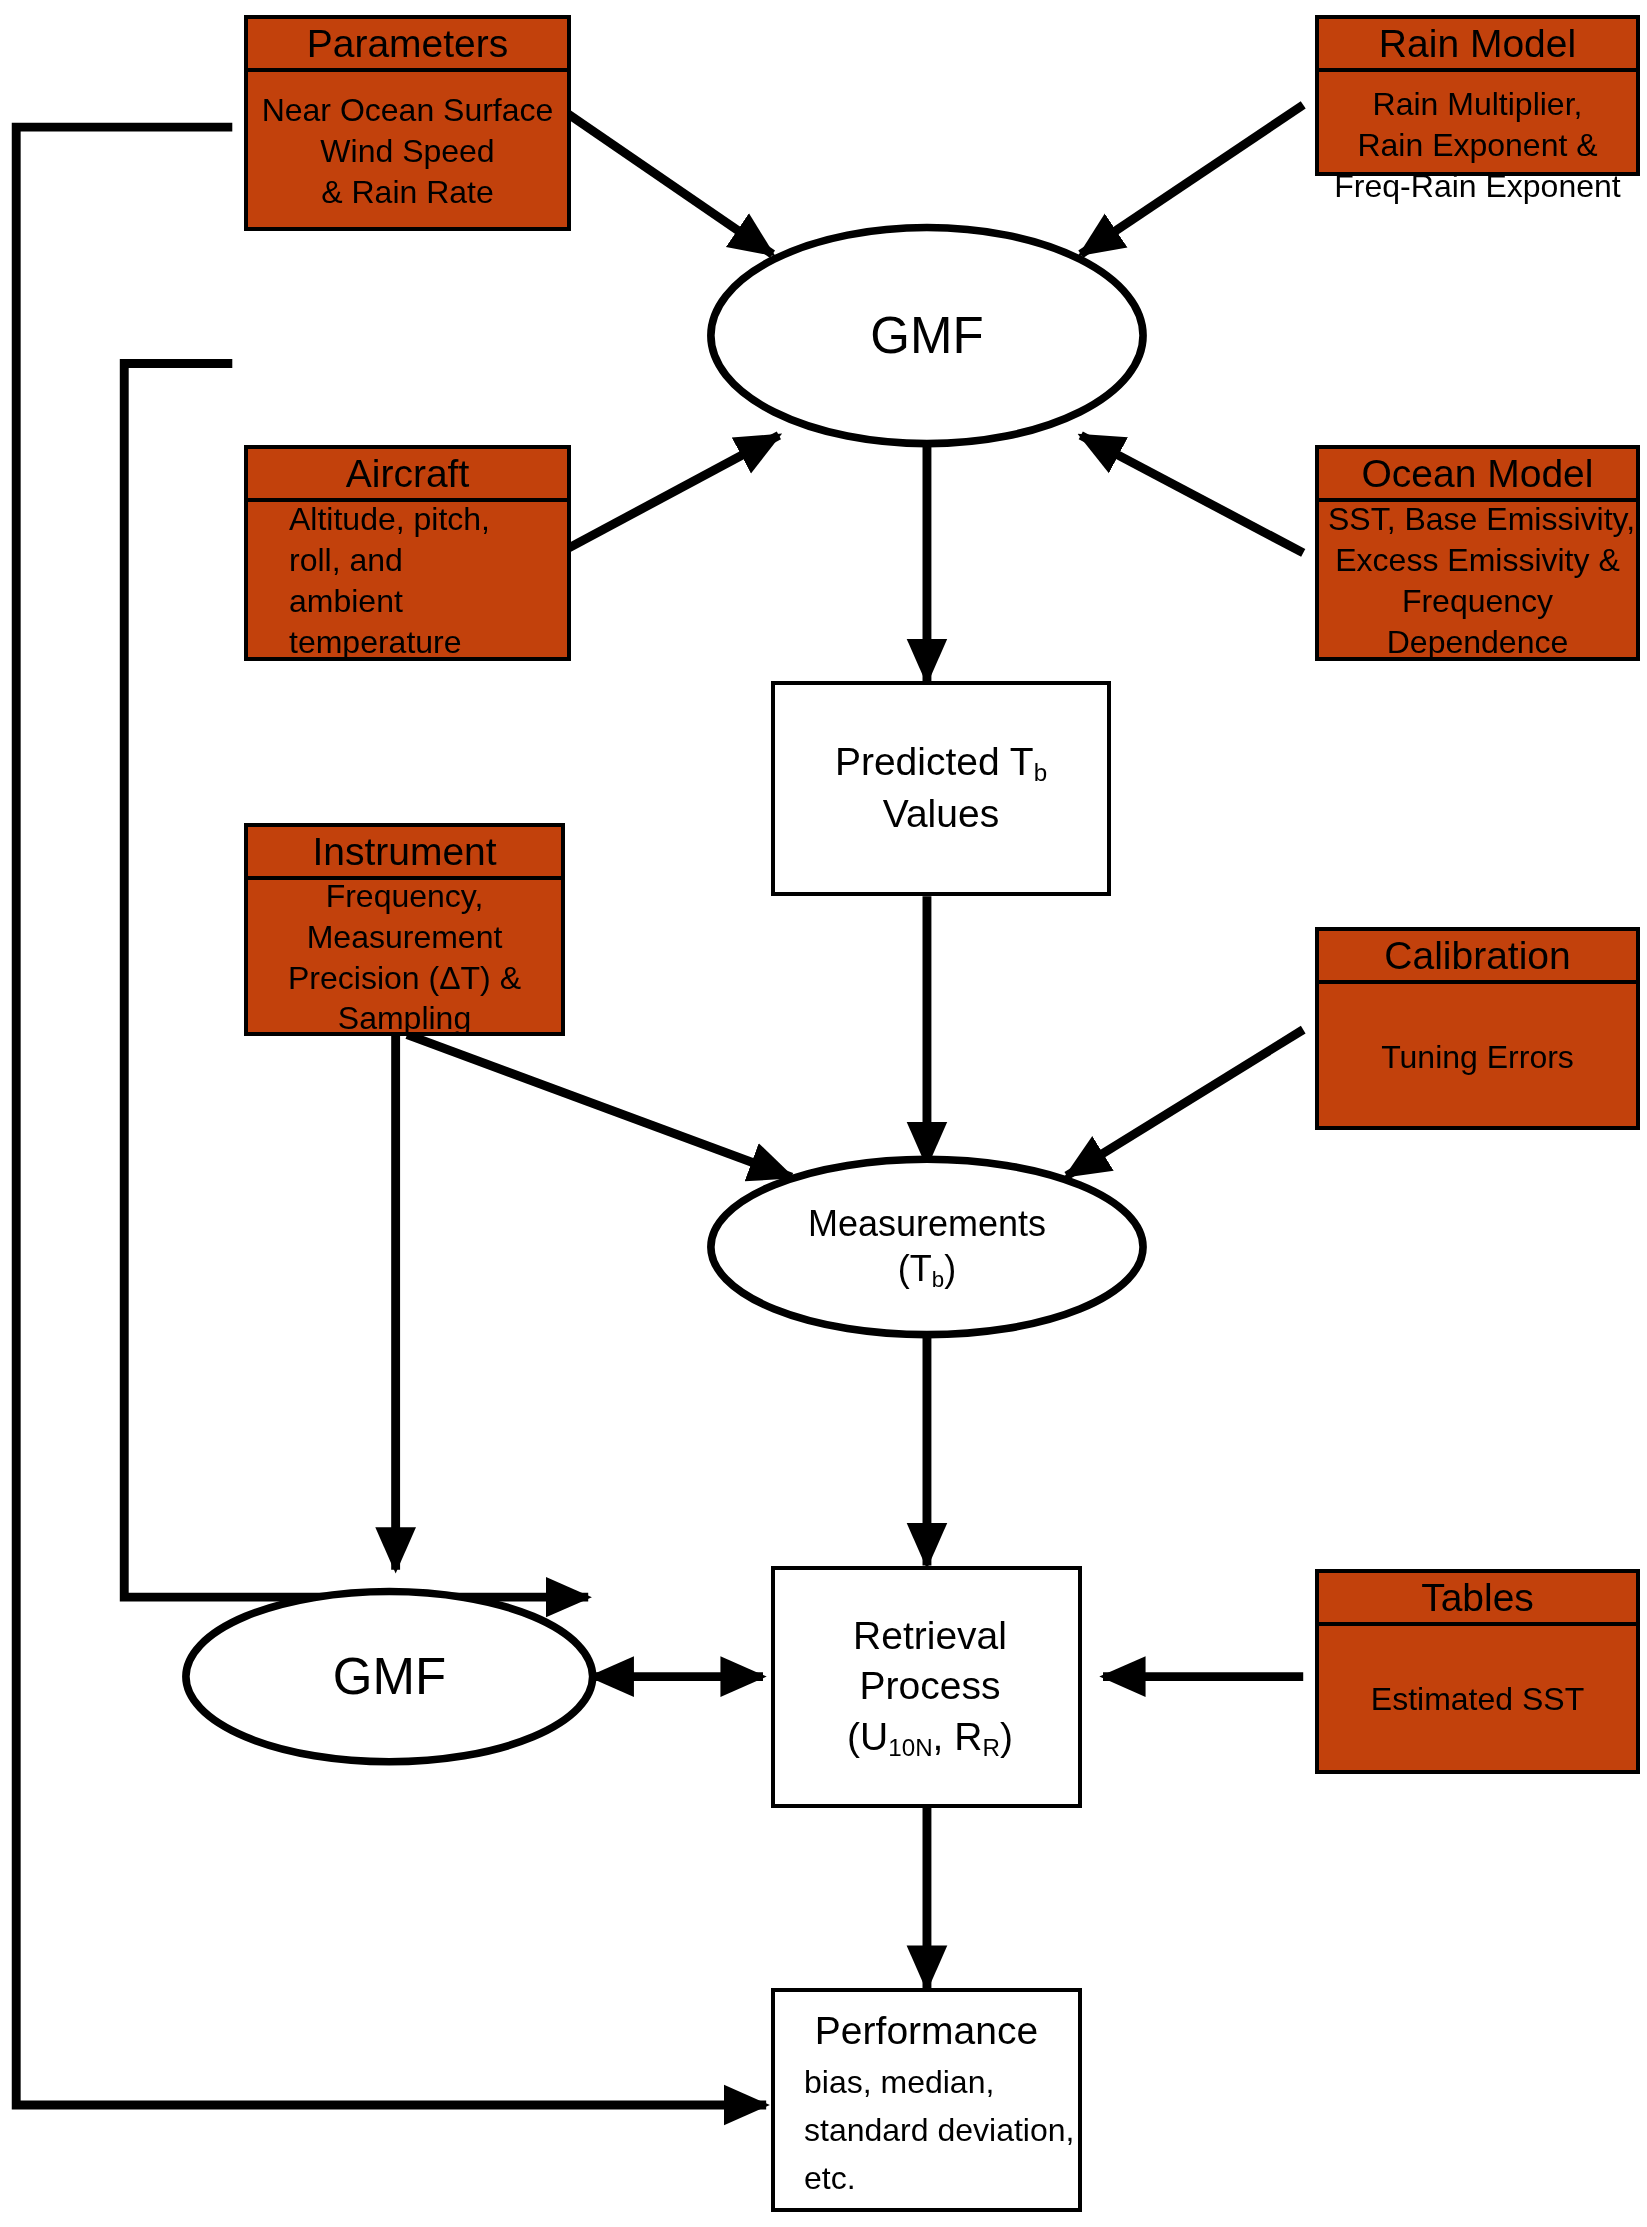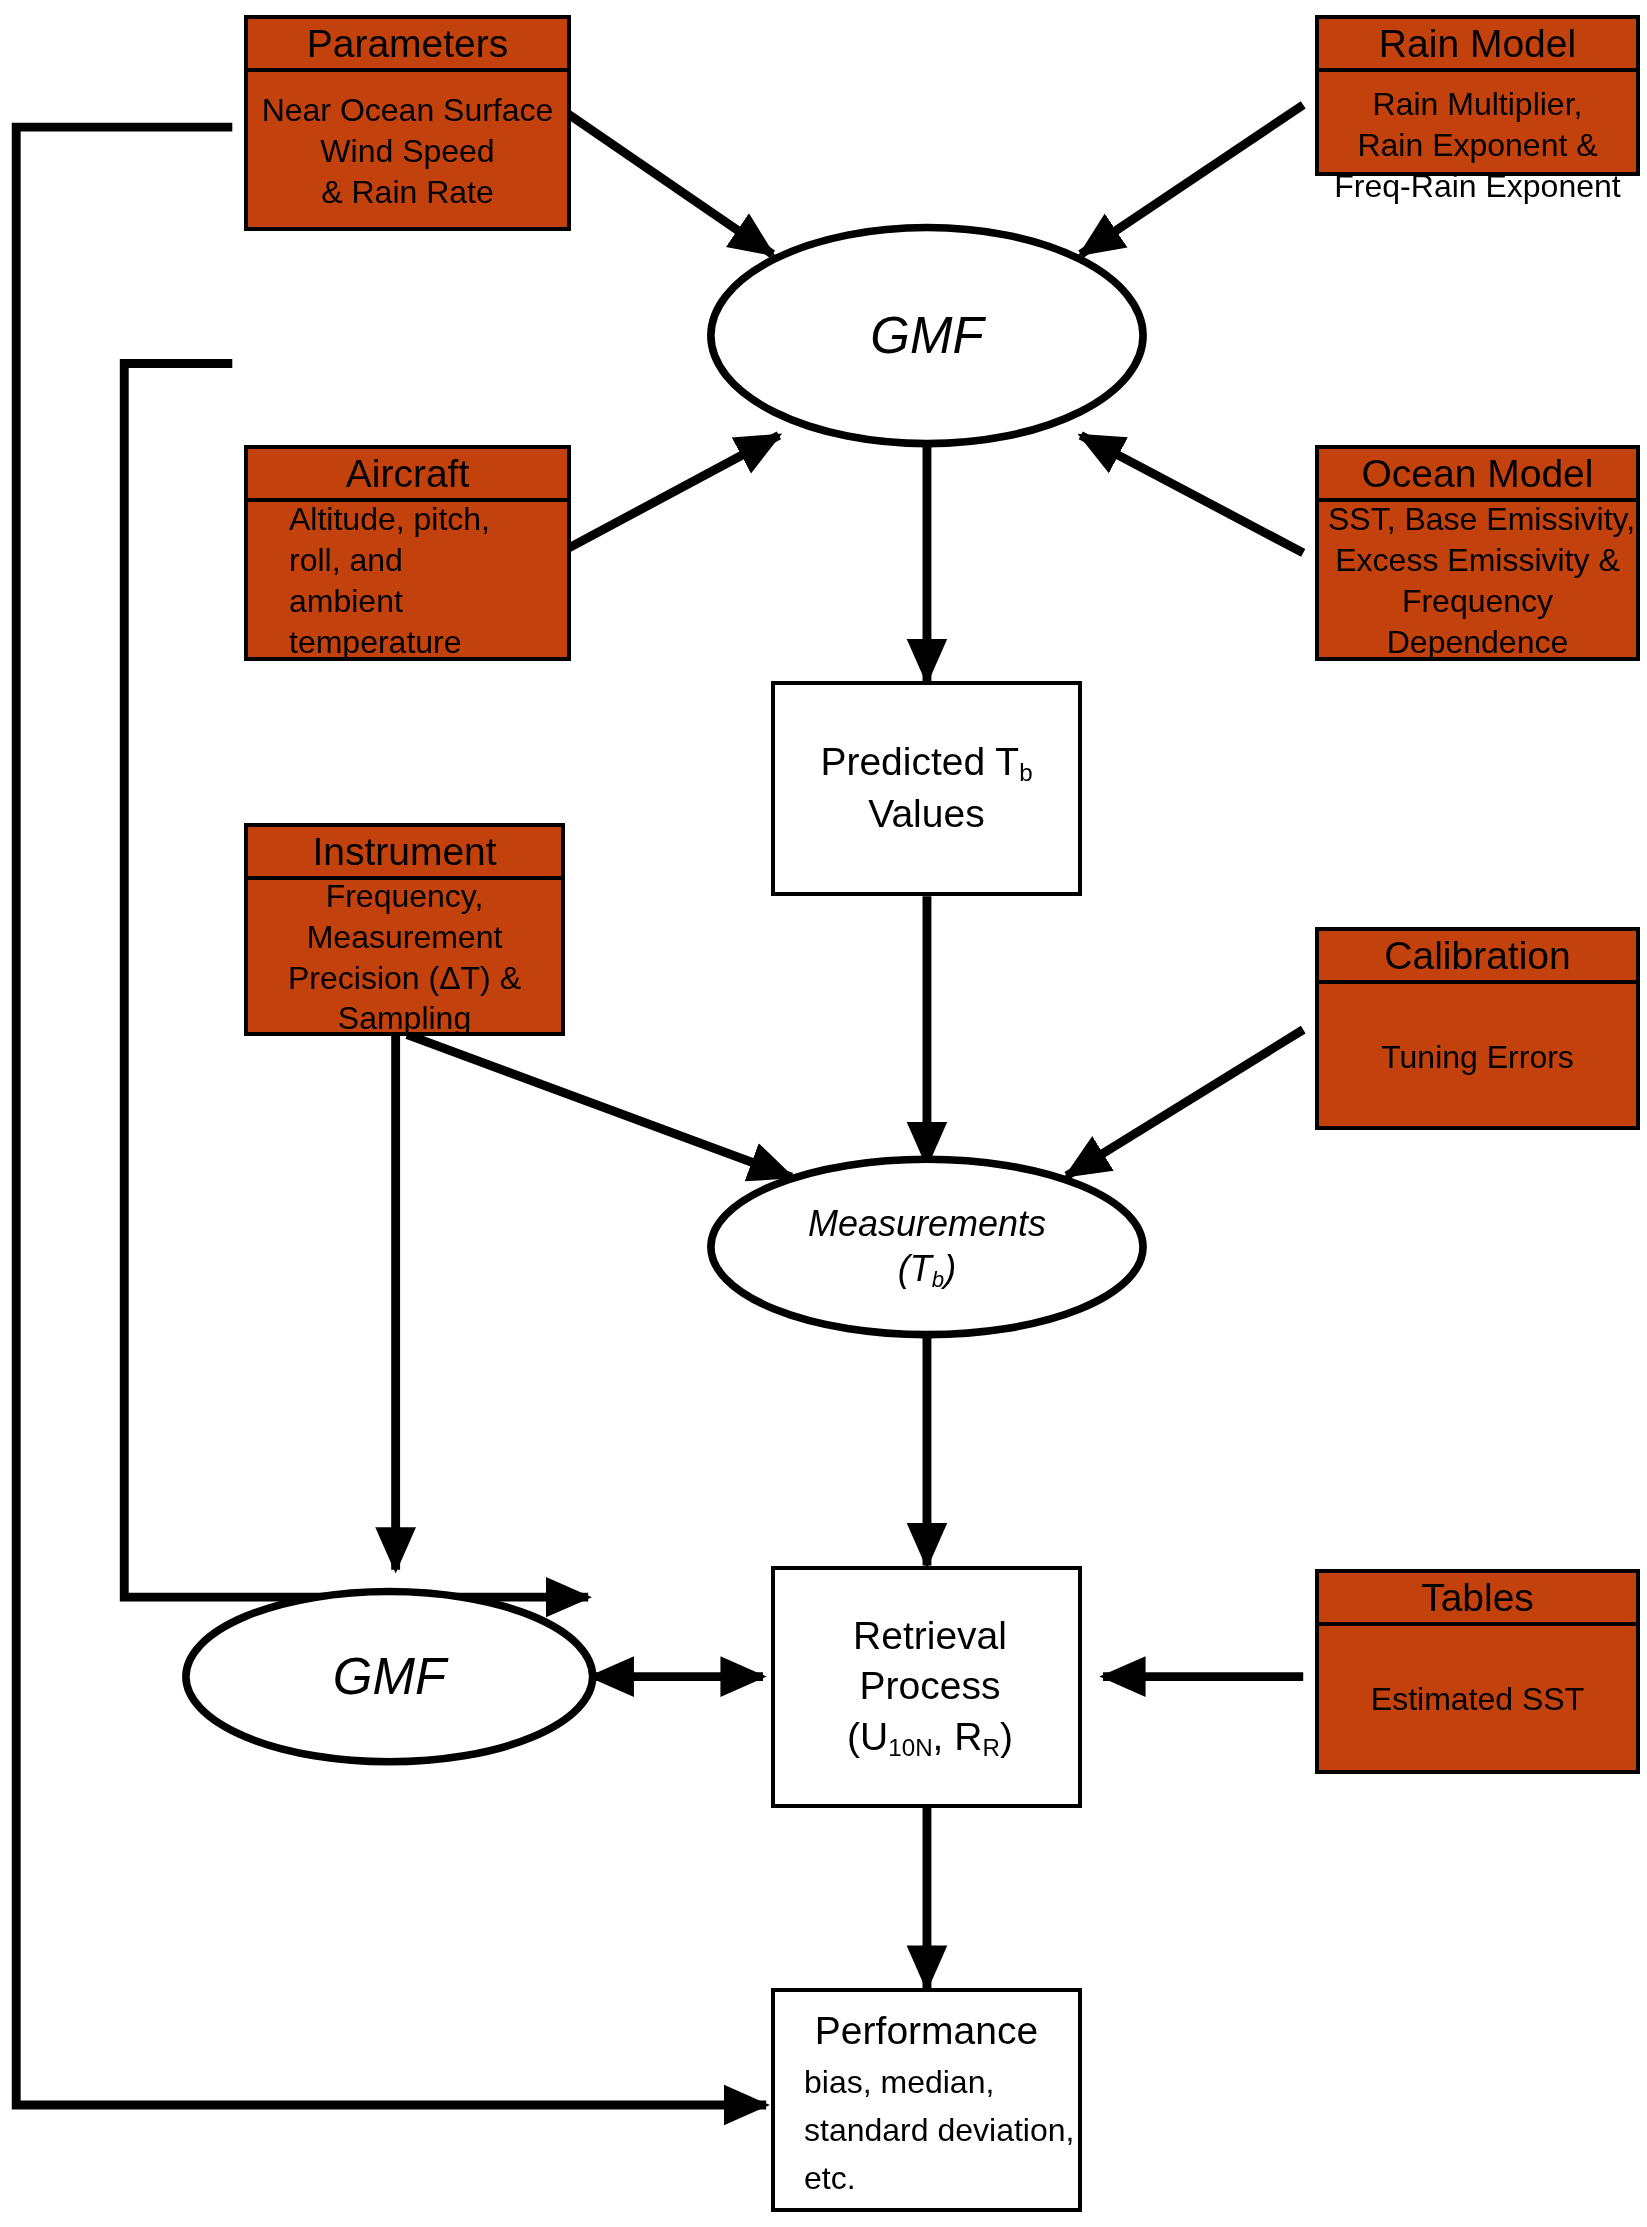--- a/index.html
+++ b/index.html
@@ -12,21 +12,21 @@
   .node-body{box-sizing:border-box;display:flex;flex-direction:column;justify-content:center;padding:0 9px;}
   .node-body .ln{font-size:32px;color:#000;line-height:1.28;text-align:center;white-space:nowrap;}
   .node-body.left .ln{text-align:left;}
   .plainbox{position:absolute;box-sizing:border-box;border:4.4px solid #000;background:#fff;
             display:flex;flex-direction:column;align-items:center;justify-content:center;}
   .plainbox .ln{font-size:39px;color:#000;line-height:1.3;text-align:center;white-space:nowrap;}
   .perfbox{position:absolute;box-sizing:border-box;border:4.4px solid #000;background:#fff;}
   .perfbox .title{font-size:39px;color:#000;text-align:center;line-height:1.2;margin-top:16px;}
   .perfbox .sub{font-size:32px;color:#000;text-align:left;line-height:1.26;padding-left:29px;margin-top:7.6px;}
   .ellipse-lbl{position:absolute;display:flex;flex-direction:column;align-items:center;justify-content:center;
-               pointer-events:none;font-style:italic;}
+               pointer-events:none;}
   .ellipse-lbl .big{font-size:51px;color:#000;line-height:1.1;}
   .ellipse-lbl .med{font-size:36px;color:#000;line-height:1.25;white-space:nowrap;}
   sub{font-size:0.62em;vertical-align:-0.25em;}
 </style>
 </head>
 <body>
 
 <div id="stage">
 
   <svg class="flow" viewBox="0 0 2592 3504">
@@ -144,21 +144,21 @@
 
   <div class="node-box" style="left:1303px;top:1569px;width:325px;height:205px;">
     <div class="node-hdr" style="height:53px;">
       <span>Tables</span>
     </div>
     <div class="node-body" style="height:147px;">
       <div class="ln">Estimated  SST</div>
     </div>
   </div>
 
-  <div class="plainbox" style="left:771px;top:681px;width:311px;height:215px;align-items:center;">
+  <div class="plainbox" style="left:771px;top:681px;width:340px;height:215px;align-items:center;">
     <div class="ln">
       <span>Predicted  T</span><sub>b</sub>
     </div>
     <div class="ln">Values</div>
   </div>
 
   <div class="plainbox" style="left:771px;top:1566px;width:311px;height:242px;padding-left:7px;">
     <div class="ln">Retrieval</div>
     <div class="ln">Process</div>
     <div class="ln">

